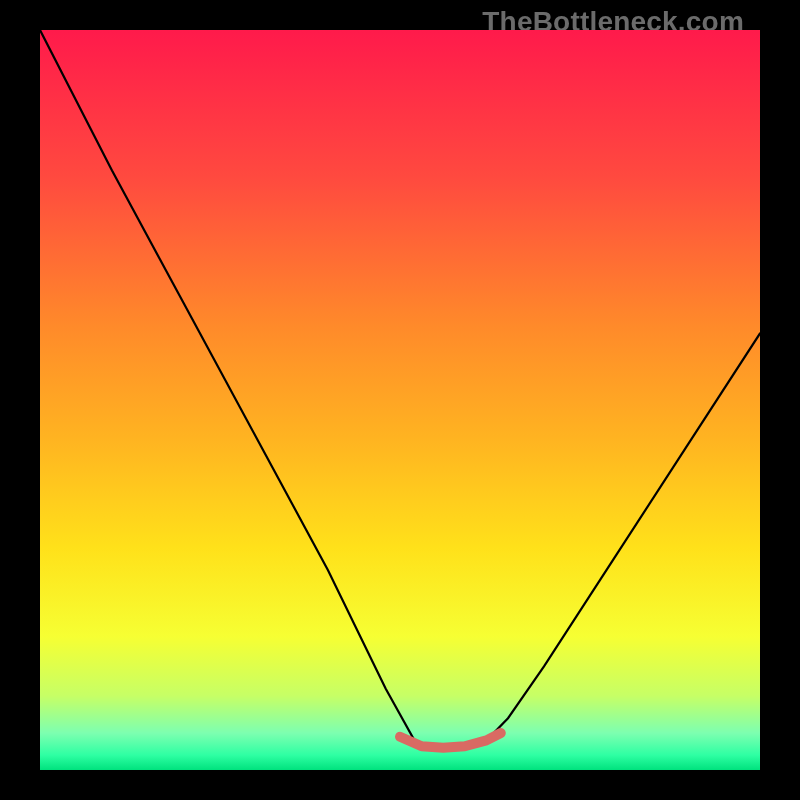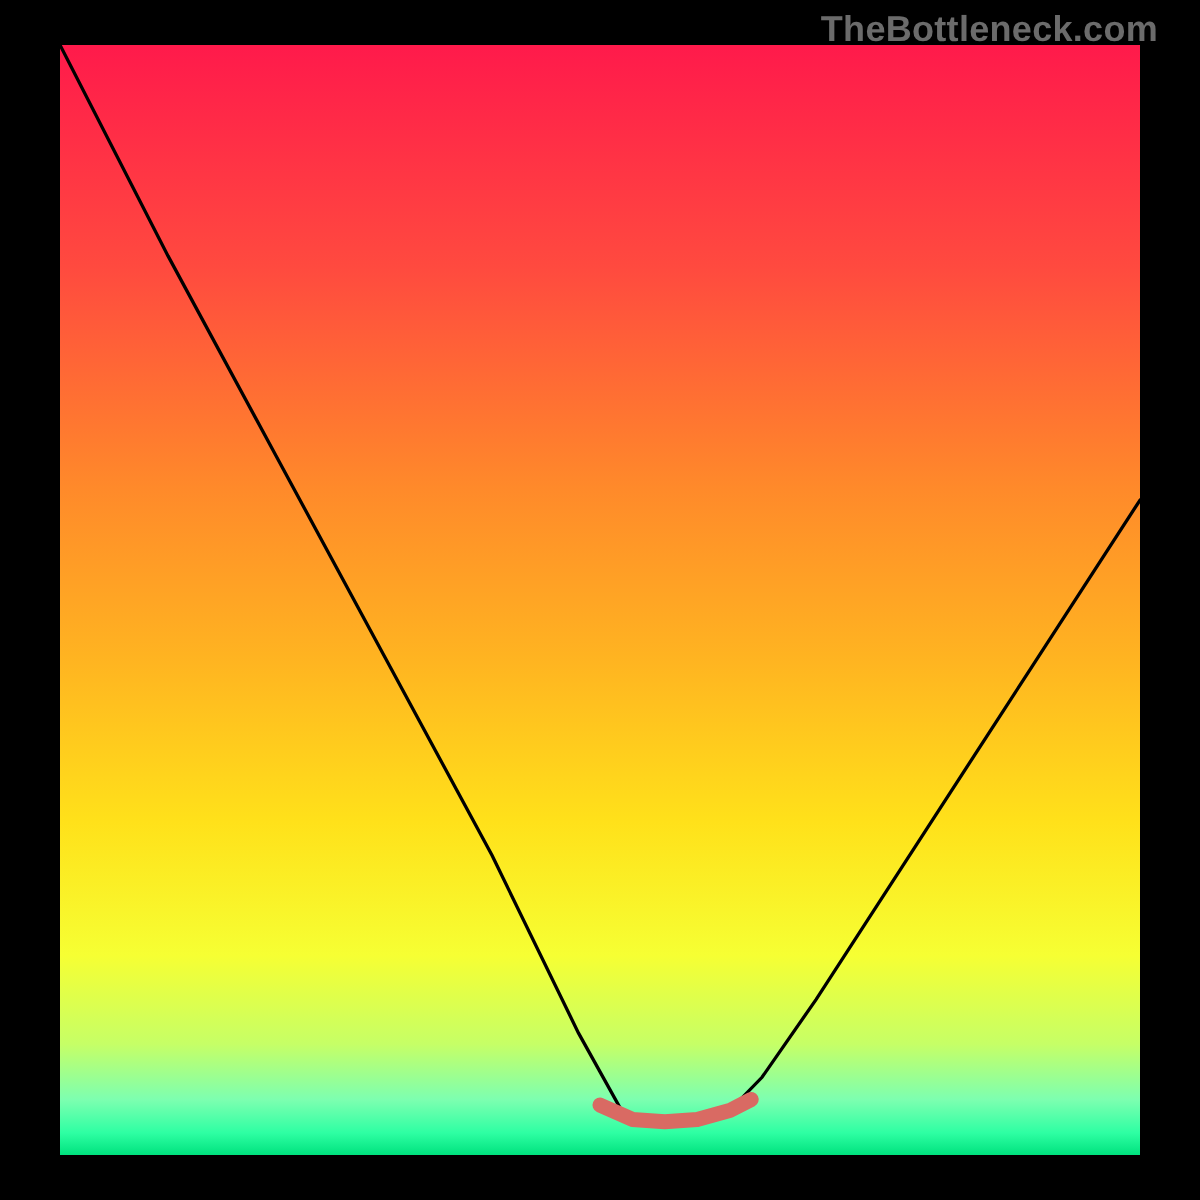--- a/index.html
+++ b/index.html
@@ -25,22 +25,22 @@
     height: 740px;
     overflow: hidden;
   }
   .gradient-bg {
     position: absolute;
     inset: 0;
   }
   .watermark {
     position: absolute;
     top: 6px;
-    right: 28px;
-    font-size: 24px;
+    right: 56px;
+    font-size: 28px;
     font-weight: 600;
     color: #6b6b6b;
     letter-spacing: 0.2px;
   }
   svg.curve {
     position: absolute;
     inset: 0;
     width: 100%;
     height: 100%;
   }

